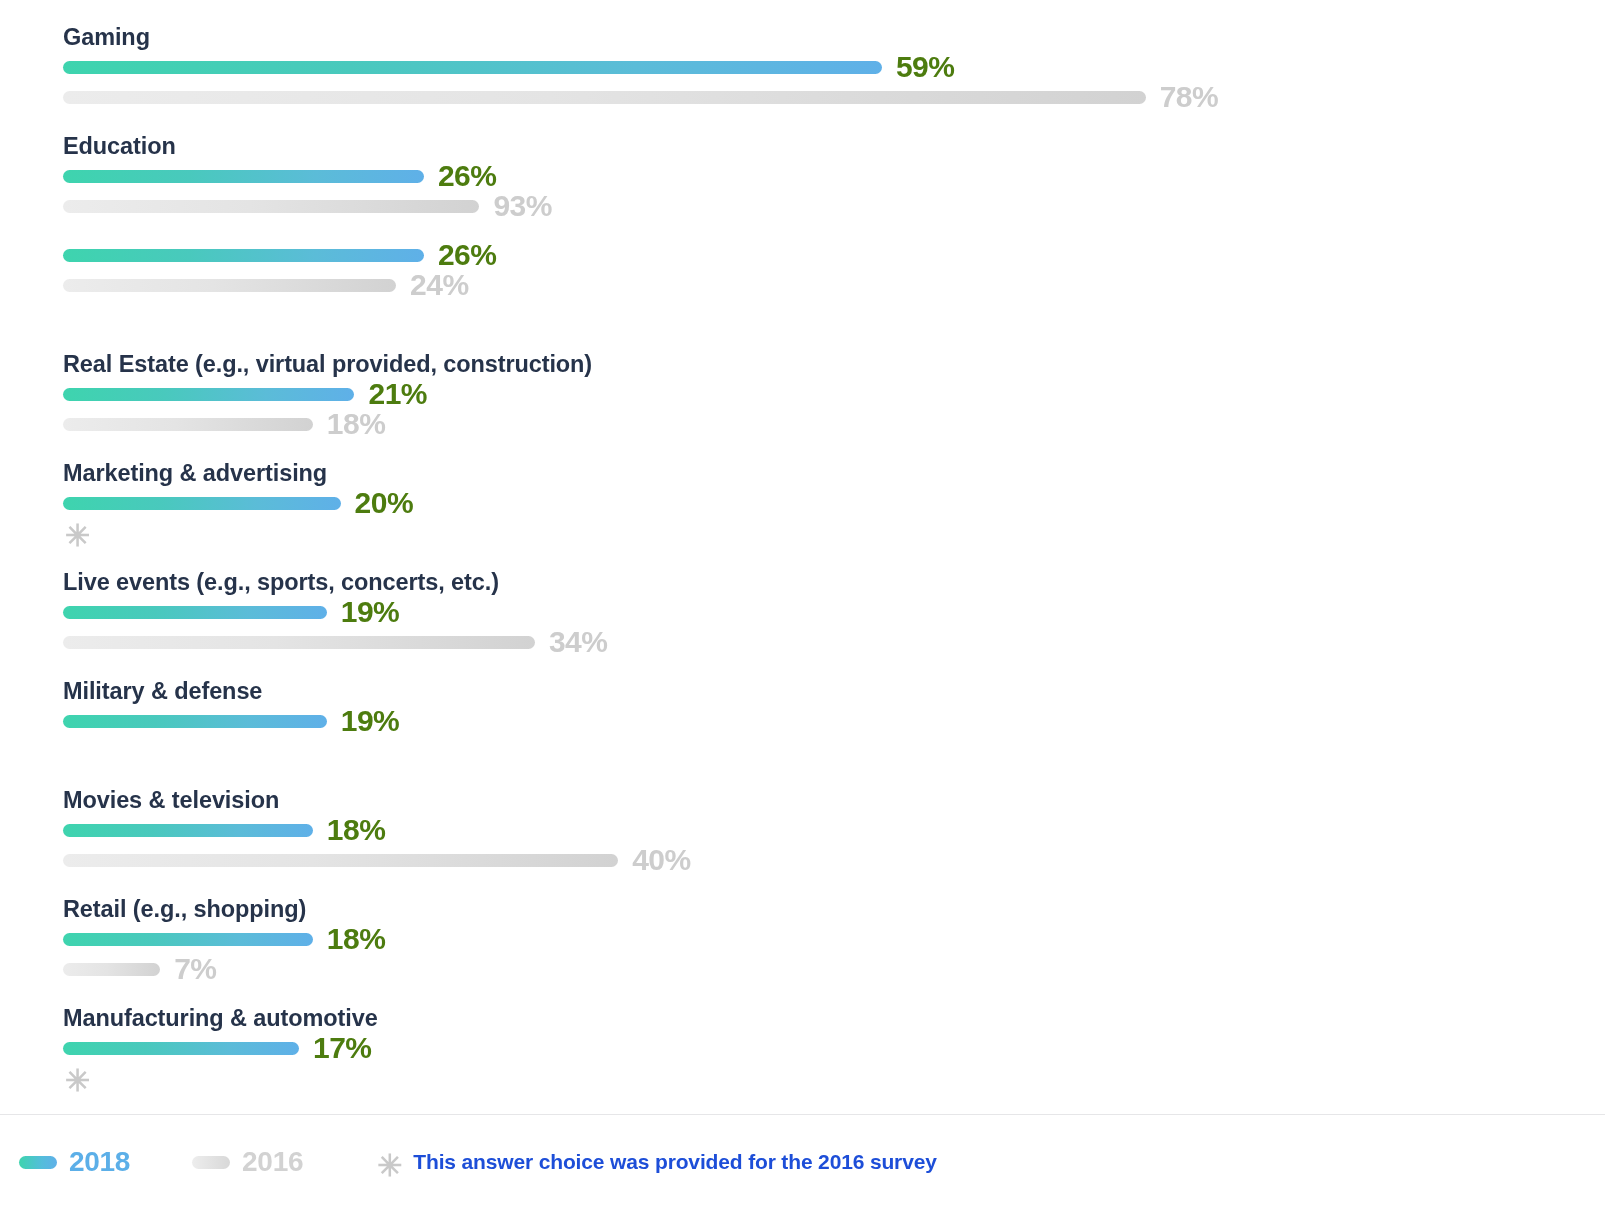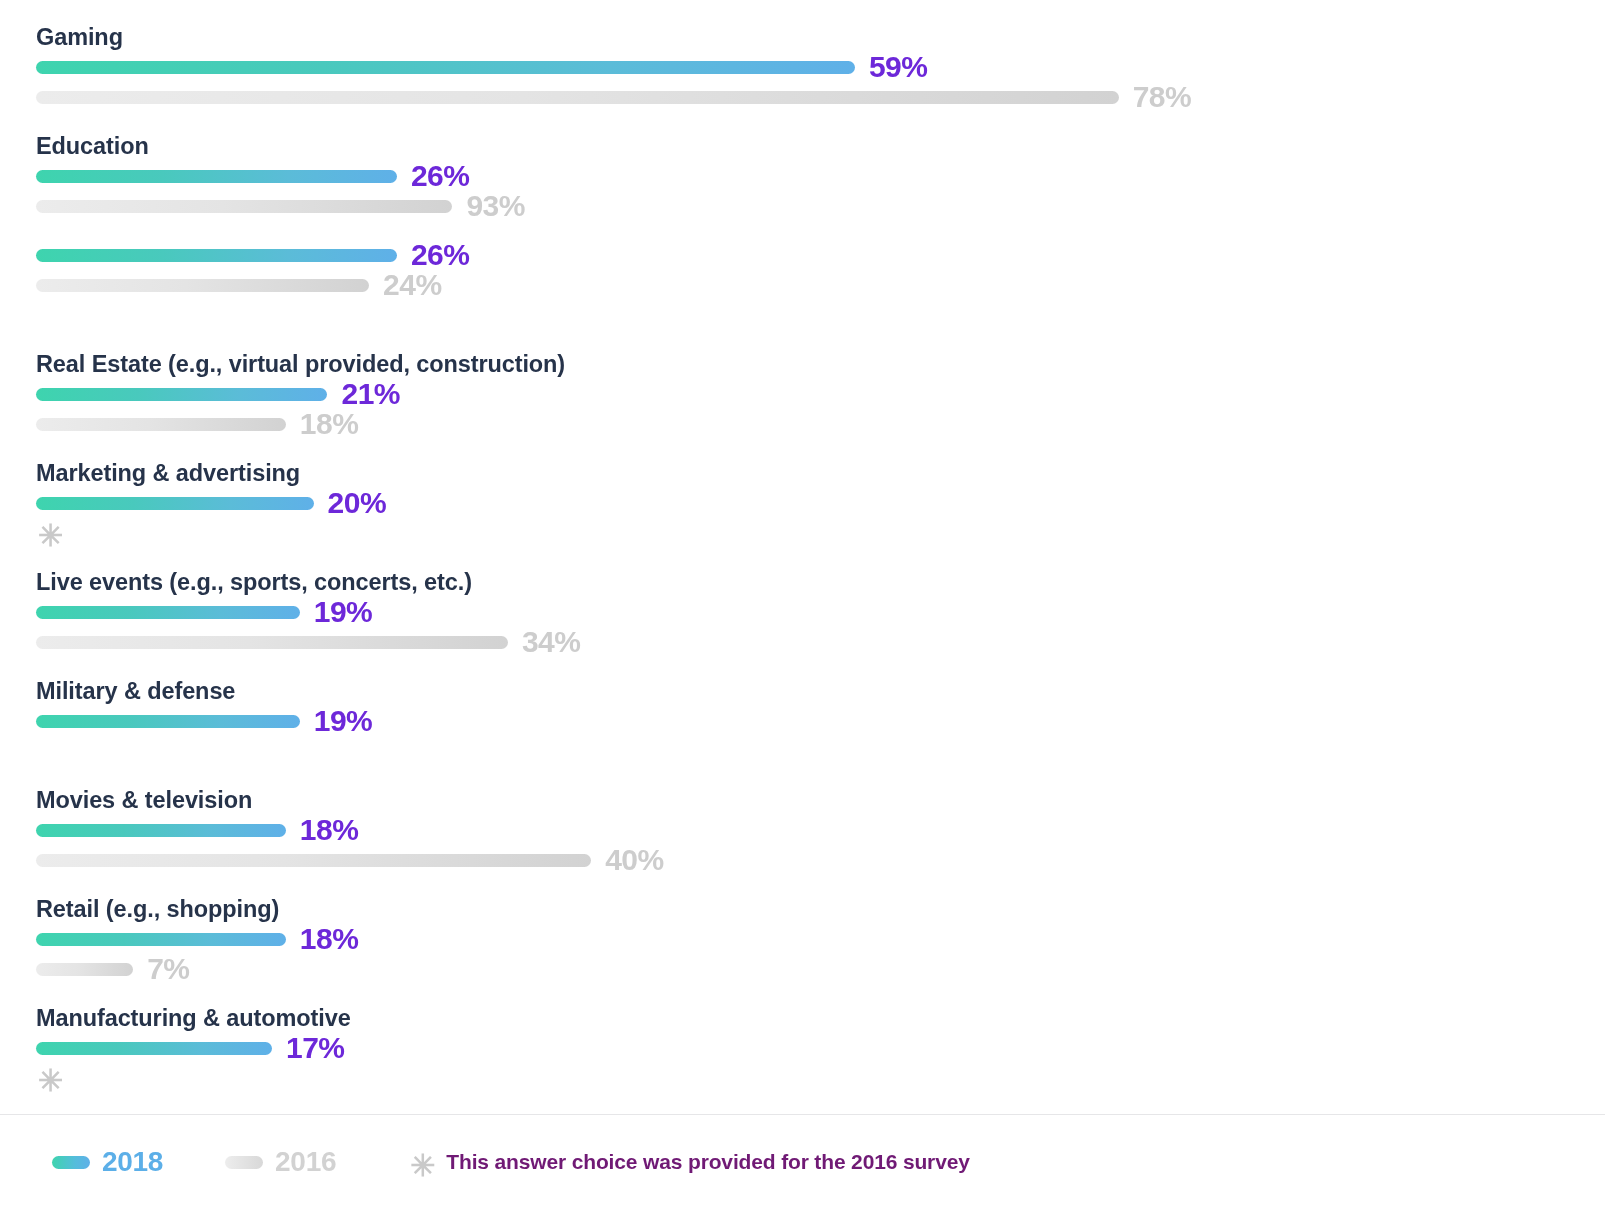--- a/index.html
+++ b/index.html
@@ -25,20 +25,21 @@
     top: 0;
     width: 1605px;
     height: 1115px;
     padding-left: 36px;
     padding-top: 22px;
   }
 
   .chart-row {
     position: relative;
     height: 109px;
+    margin-left: 27px;
   }
 
   .row-label {
     font-size: 23.5px;
     font-weight: bold;
     color: #26334a;
     letter-spacing: -0.1px;
     line-height: 30px;
     white-space: nowrap;
   }
@@ -67,21 +68,21 @@
   }
 
   .bar-value {
     font-size: 30px;
     font-weight: bold;
     letter-spacing: -0.5px;
     margin-left: 14px;
     white-space: nowrap;
   }
 
-  .bar-value.v2018 { color: #6d28d9; }
+  .bar-value.v2018 { color: #4d7c0f; }
   .bar-value.v2016 { color: #cdcdcd; }
 
   .asterisk-mark {
     font-size: 30px;
     line-height: 13px;
     color: #c9c9c9;
     font-weight: bold;
     margin-left: 2px;
     display: inline-block;
     transform: translateY(2px);
@@ -91,21 +92,21 @@
     position: absolute;
     left: 0;
     top: 1114px;
     width: 1605px;
     height: 1px;
     background: #e6e6e8;
   }
 
   .legend {
     position: absolute;
-    left: 52px;
+    left: 19px;
     top: 1142px;
     display: flex;
     align-items: center;
     height: 40px;
   }
 
   .legend-item {
     display: flex;
     align-items: center;
   }
@@ -147,21 +148,21 @@
     color: #c9c9c9;
     font-weight: bold;
     line-height: 20px;
     display: inline-block;
     transform: translateY(4px);
   }
 
   .legend-note-text {
     font-size: 21px;
     font-weight: bold;
-    color: #701a75;
+    color: #1d4ed8;
     margin-left: 11px;
     letter-spacing: -0.15px;
   }
 </style>
 </head>
 <body>
 
 <div id="chart-root">
 
   <div class="rows-area">

